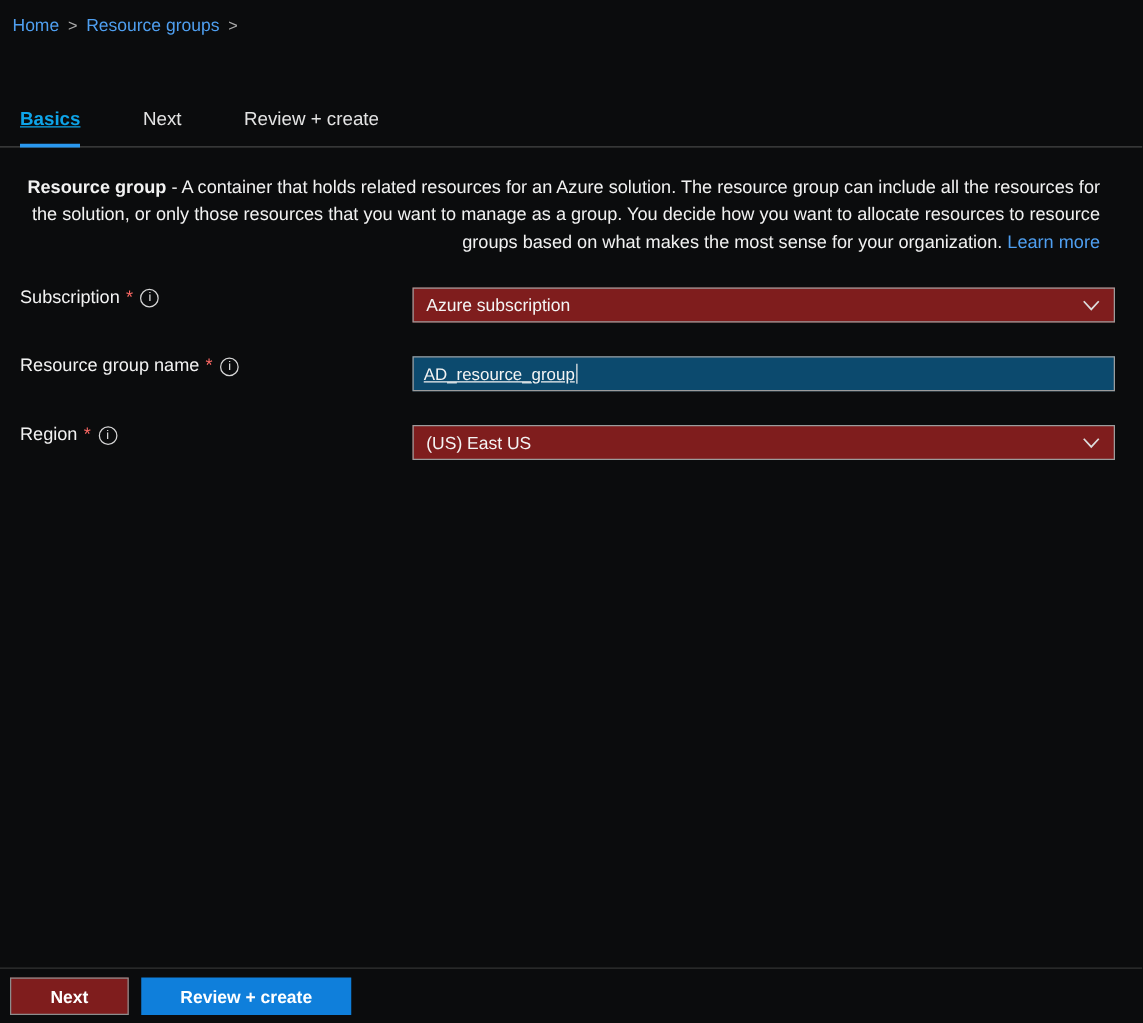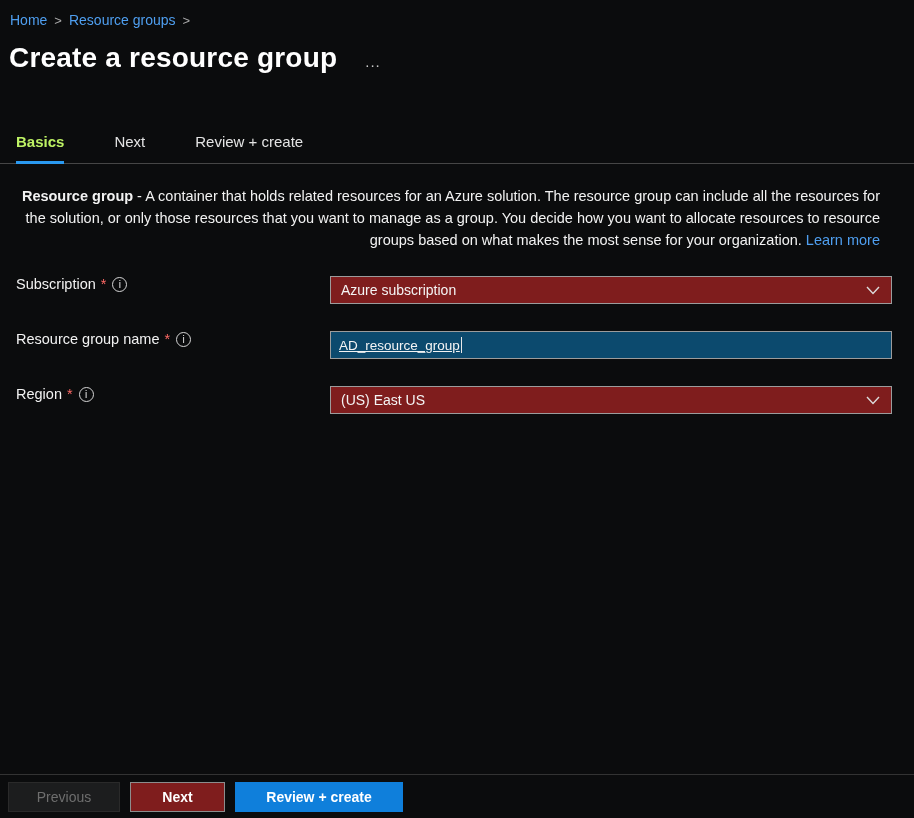--- a/index.html
+++ b/index.html
@@ -18,21 +18,21 @@
   .crumb-sep { color:#a9a9a9; font-size:13px; }
 
   
   .header-row { display:flex; align-items:flex-end; padding-left:9px; margin-top:14px; }
   .page-title { font-size:28px; font-weight:bold; letter-spacing:.2px; color:#ffffff; }
   .ellipsis-btn { background:none; border:none; color:#c9c9c9; font-size:15px; margin-left:28px; margin-bottom:4px; cursor:pointer; letter-spacing:1px; }
 
   
   .tabs { display:flex; margin-top:50px; padding-left:16px; border-bottom:1px solid #464646; }
   .tab { position:relative; margin-right:50px; padding:9px 0 13px; font-size:15px; color:#e4e4e4; cursor:pointer; }
-  .tab.active { font-weight:bold; color:#bef264; }
+  .tab.active { font-weight:bold; color:#0ea5e9;text-decoration:underline; }
   .tab.active::after { content:""; position:absolute; left:0; right:0; bottom:-1px; height:3px; background:#2a99f0; }
 
   
   .description { padding:21px 16px 0; max-width:896px; font-size:14.5px; line-height:22px; color:#f2f2f2;text-align:right; }
   .description b { font-weight:bold; }
   .learn-more { color:#4f9ff0; text-decoration:none; cursor:pointer; }
 
   
   .form { padding:0 16px; margin-top:25px; }
   .form-row { display:flex; align-items:flex-start; margin-bottom:27px; }
@@ -75,24 +75,20 @@
 
 <div class="page">
 
   <nav class="breadcrumb">
     <a class="crumb">Home</a>
     <span class="crumb-sep">&gt;</span>
     <a class="crumb">Resource groups</a>
     <span class="crumb-sep">&gt;</span>
   </nav>
 
-  <div class="header-row">
-    <h1 class="page-title">Create a resource group</h1>
-    <button class="ellipsis-btn">...</button>
-  </div>
 
   <div class="tabs">
     <div class="tab active">Basics</div>
     <div class="tab">Next</div>
     <div class="tab">Review + create</div>
   </div>
 
   <div class="description">
     <b>Resource group</b><span> - A container that holds related resources for an Azure solution. The resource group can include all the resources for the solution, or only those resources that you want to manage as a group. You decide how you want to allocate resources to resource groups based on what makes the most sense for your organization.</span>
     <a class="learn-more">Learn more</a>
@@ -136,18 +132,17 @@
         <span>(US) East US</span>
         <svg class="chevron" width="16" height="12" viewBox="0 0 16 12">
           <path d="M2 3 L8 9.5 L14 3" fill="none" stroke="#dcdcdc" stroke-width="1.4"></path>
         </svg>
       </div>
     </div>
 
   </div>
 
   <div class="footer">
-    <button class="btn btn-previous">Previous</button>
     <button class="btn btn-next">Next</button>
     <button class="btn btn-primary">Review + create</button>
   </div>
 
 </div>
 
 </body></html>

